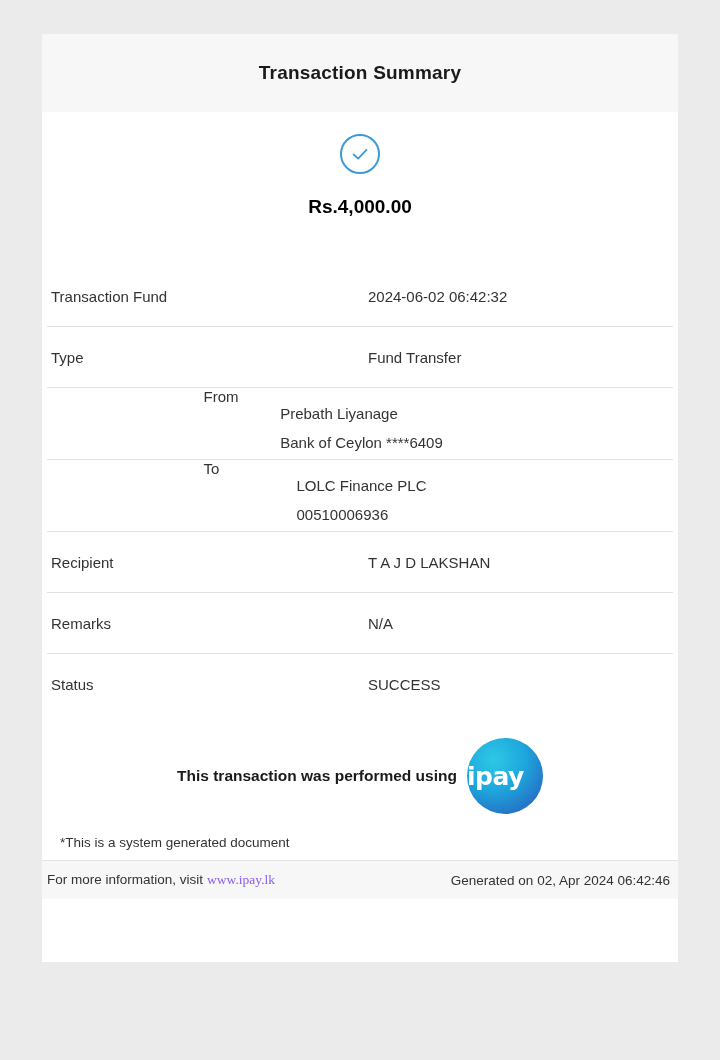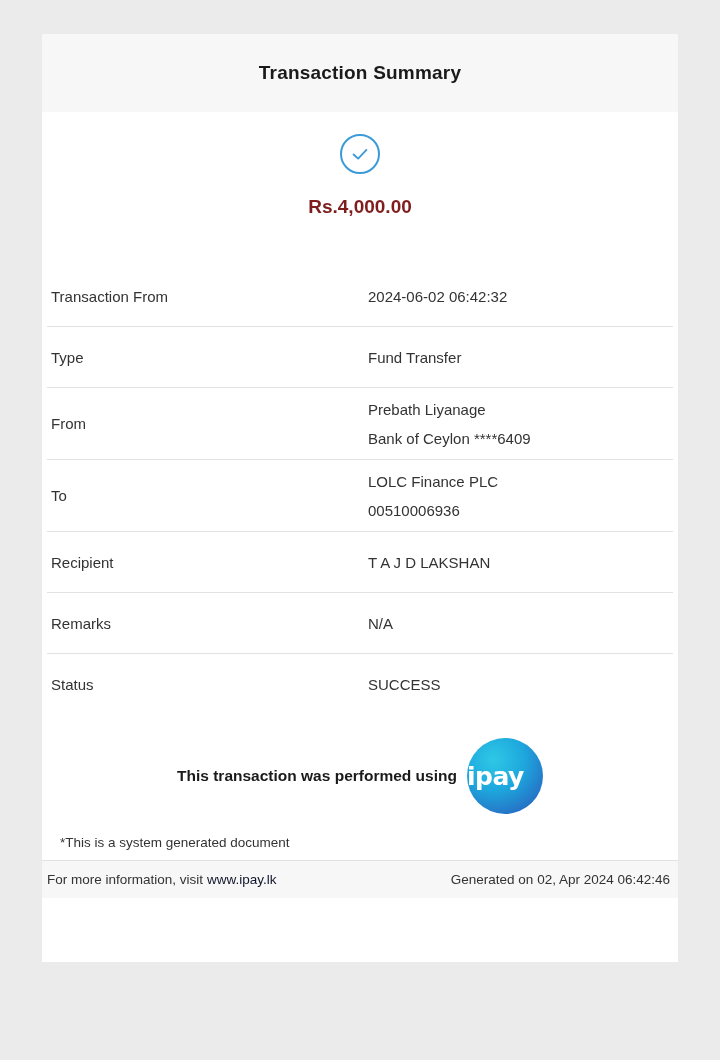--- a/index.html
+++ b/index.html
@@ -49,21 +49,21 @@
     display: inline-flex;
     align-items: center;
     justify-content: center;
     vertical-align: middle;
   }
   .check-circle svg { display: block; }
   .amount {
     margin-top: 22px;
     font-size: 19px;
     font-weight: bold;
-    color: #7f1d1d;
+    color: #000000;
   }
   .details {
     margin-top: 48px;
     padding: 0 5px;
   }
   .row {
     display: flex;
     align-items: center;
     border-bottom: 1px solid #e2e2e2;
     min-height: 61px;
@@ -75,21 +75,21 @@
     font-size: 15px;
     color: #333333;
     padding-left: 1px;
   }
   .row .value {
     flex: 1;
     font-size: 15px;
     color: #333333;
   }
   .value .line2 { margin-top: 12px; }
-  .row.two-line { min-height: 72px; }
+  .row.two-line { min-height: 72px; flex-direction: column; }
   .performed {
     margin-top: 16px;
     display: flex;
     align-items: center;
     justify-content: center;
     gap: 10px;
     height: 90px;
   }
   .performed-text {
     font-size: 15.5px;
@@ -119,22 +119,23 @@
   .footer {
     background: #f7f7f7;
     display: flex;
     align-items: center;
     justify-content: space-between;
     padding: 11px 8px 11px 5px;
     font-size: 13.5px;
     color: #333333;
   }
   .footer a {
-    color: #0f172a;
+    color: #8b5cf6;
     text-decoration: none;
+    font-family: Liberation Serif, serif;
   }
   .footer-left { display: flex; gap: 4px; }
 </style>
 </head>
 <body>
 
 <div class="page">
   <div class="doc">
 
     <div class="header">
@@ -146,21 +147,21 @@
         <svg width="22" height="22" viewBox="0 0 24 24" fill="none" stroke="#3d9ad8" stroke-width="2" stroke-linecap="round" stroke-linejoin="round">
           <polyline points="5,12.5 10,17 19,7.5"></polyline>
         </svg>
       </div>
       <div class="amount">Rs.4,000.00</div>
     </div>
 
     <div class="details">
 
       <div class="row">
-        <div class="label">Transaction From</div>
+        <div class="label">Transaction Fund</div>
         <div class="value">2024-06-02 06:42:32</div>
       </div>
 
 
       <div class="row">
         <div class="label">Type</div>
         <div class="value">Fund Transfer</div>
       </div>
 
       <div class="row two-line">

